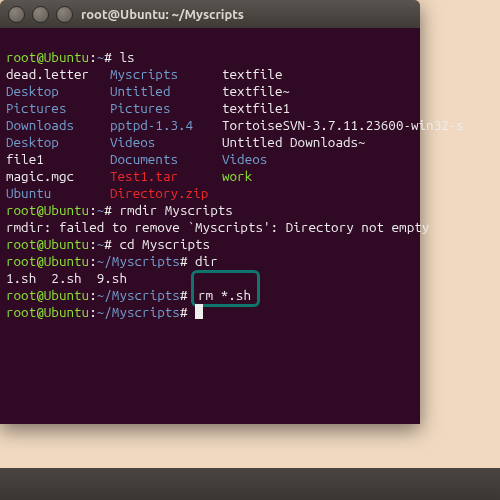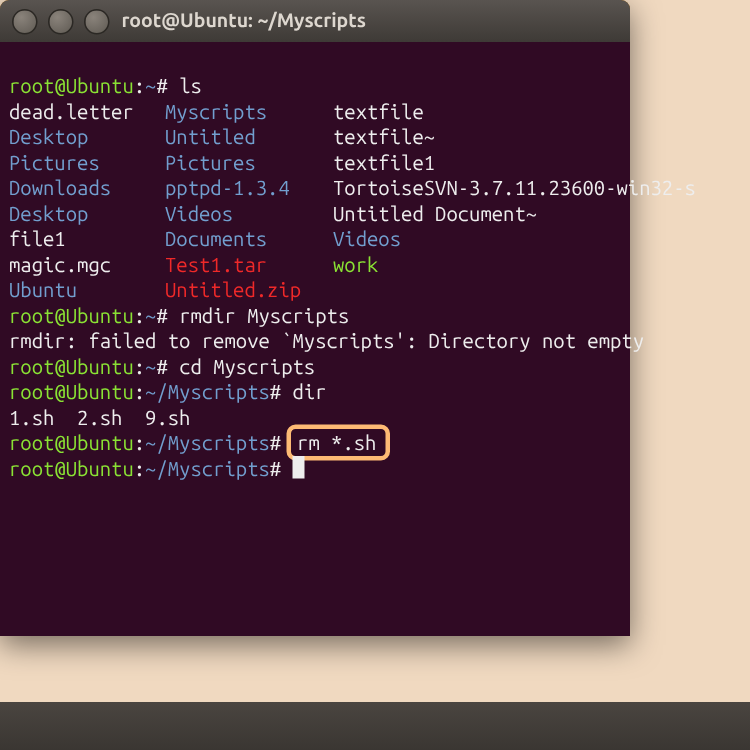--- a/index.html
+++ b/index.html
@@ -10,21 +10,21 @@
   .title{color:#ddd7cf;font-size:13px;font-weight:bold;font-family:"Ubuntu",sans-serif}
   .term{background:#300a24;padding:4px 6px 12px 6px;font-family:"Ubuntu Mono","DejaVu Sans Mono",monospace;font-size:13.5px;line-height:17px;color:#f2f2f2;min-height:380px;white-space:pre}
   .g{color:#8ae234}
   .b{color:#729fcf}
   .r{color:#ef2929}
   .w{color:#eee}
   .bd{font-weight:normal}
   .col{display:inline-block}
   .c1{width:104px}
   .c2{width:112px}
-  .hl{border:3px solid #fdba74;border-radius:6px;padding:1px 6px 1px 4px;margin-left:-4px}
+  .hl{border:3px solid #0f766e;border-radius:6px;padding:14px 6px 1px 4px;margin-left:-4px}
   .cursor{display:inline-block;width:8px;height:15px;background:#eee;vertical-align:-2px}
   .bbar{position:absolute;left:0;right:0;bottom:0;height:32px;background:linear-gradient(#4a4540,#3a3632)}
 </style>
 </head>
 <body>
 
 <div class="window">
   <div class="titlebar">
     <div class="wbuttons">
       <div class="wb"></div>
@@ -33,24 +33,24 @@
     </div>
     <div class="title">root@Ubuntu: ~/Myscripts</div>
   </div>
 
   <div class="term">
 <span class="bd"><span class="g">root@Ubuntu</span><span class="w">:</span><span class="b">~</span><span class="w">#</span></span> <span class="w">ls</span>
 <span class="col c1 w">dead.letter</span><span class="col c2 b bd">Myscripts</span><span class="w">textfile</span>
 <span class="col c1 b bd">Desktop</span><span class="col c2 b bd">Untitled</span><span class="w">textfile~</span>
 <span class="col c1 b bd">Pictures</span><span class="col c2 b bd">Pictures</span><span class="w">textfile1</span>
 <span class="col c1 b bd">Downloads</span><span class="col c2 b bd">pptpd-1.3.4</span><span class="w">TortoiseSVN-3.7.11.23600-win32-s</span>
-<span class="col c1 b bd">Desktop</span><span class="col c2 b bd">Videos</span><span class="w">Untitled Document~</span>
+<span class="col c1 b bd">Desktop</span><span class="col c2 b bd">Videos</span><span class="w">Untitled Downloads~</span>
 <span class="col c1 w">file1</span><span class="col c2 b bd">Documents</span><span class="b bd">Videos</span>
 <span class="col c1 w">magic.mgc</span><span class="col c2 r bd">Test1.tar</span><span class="g bd">work</span>
-<span class="col c1 b bd">Ubuntu</span><span class="col c2 r bd">Untitled.zip</span>
+<span class="col c1 b bd">Ubuntu</span><span class="col c2 r bd">Directory.zip</span>
 <span class="bd"><span class="g">root@Ubuntu</span><span class="w">:</span><span class="b">~</span><span class="w">#</span></span> <span class="w">rmdir Myscripts</span>
 <span class="w">rmdir: failed to remove `Myscripts': Directory not empty</span>
 <span class="bd"><span class="g">root@Ubuntu</span><span class="w">:</span><span class="b">~</span><span class="w">#</span></span> <span class="w">cd Myscripts</span>
 <span class="bd"><span class="g">root@Ubuntu</span><span class="w">:</span><span class="b">~/Myscripts</span><span class="w">#</span></span> <span class="w">dir</span>
 <span class="w">1.sh  2.sh  9.sh</span>
 <span class="bd"><span class="g">root@Ubuntu</span><span class="w">:</span><span class="b">~/Myscripts</span><span class="w">#</span></span> <span class="hl"><span class="w">rm *.sh</span></span>
 <span class="bd"><span class="g">root@Ubuntu</span><span class="w">:</span><span class="b">~/Myscripts</span><span class="w">#</span></span> <span class="cursor"></span>
 </div>
 </div>
 

